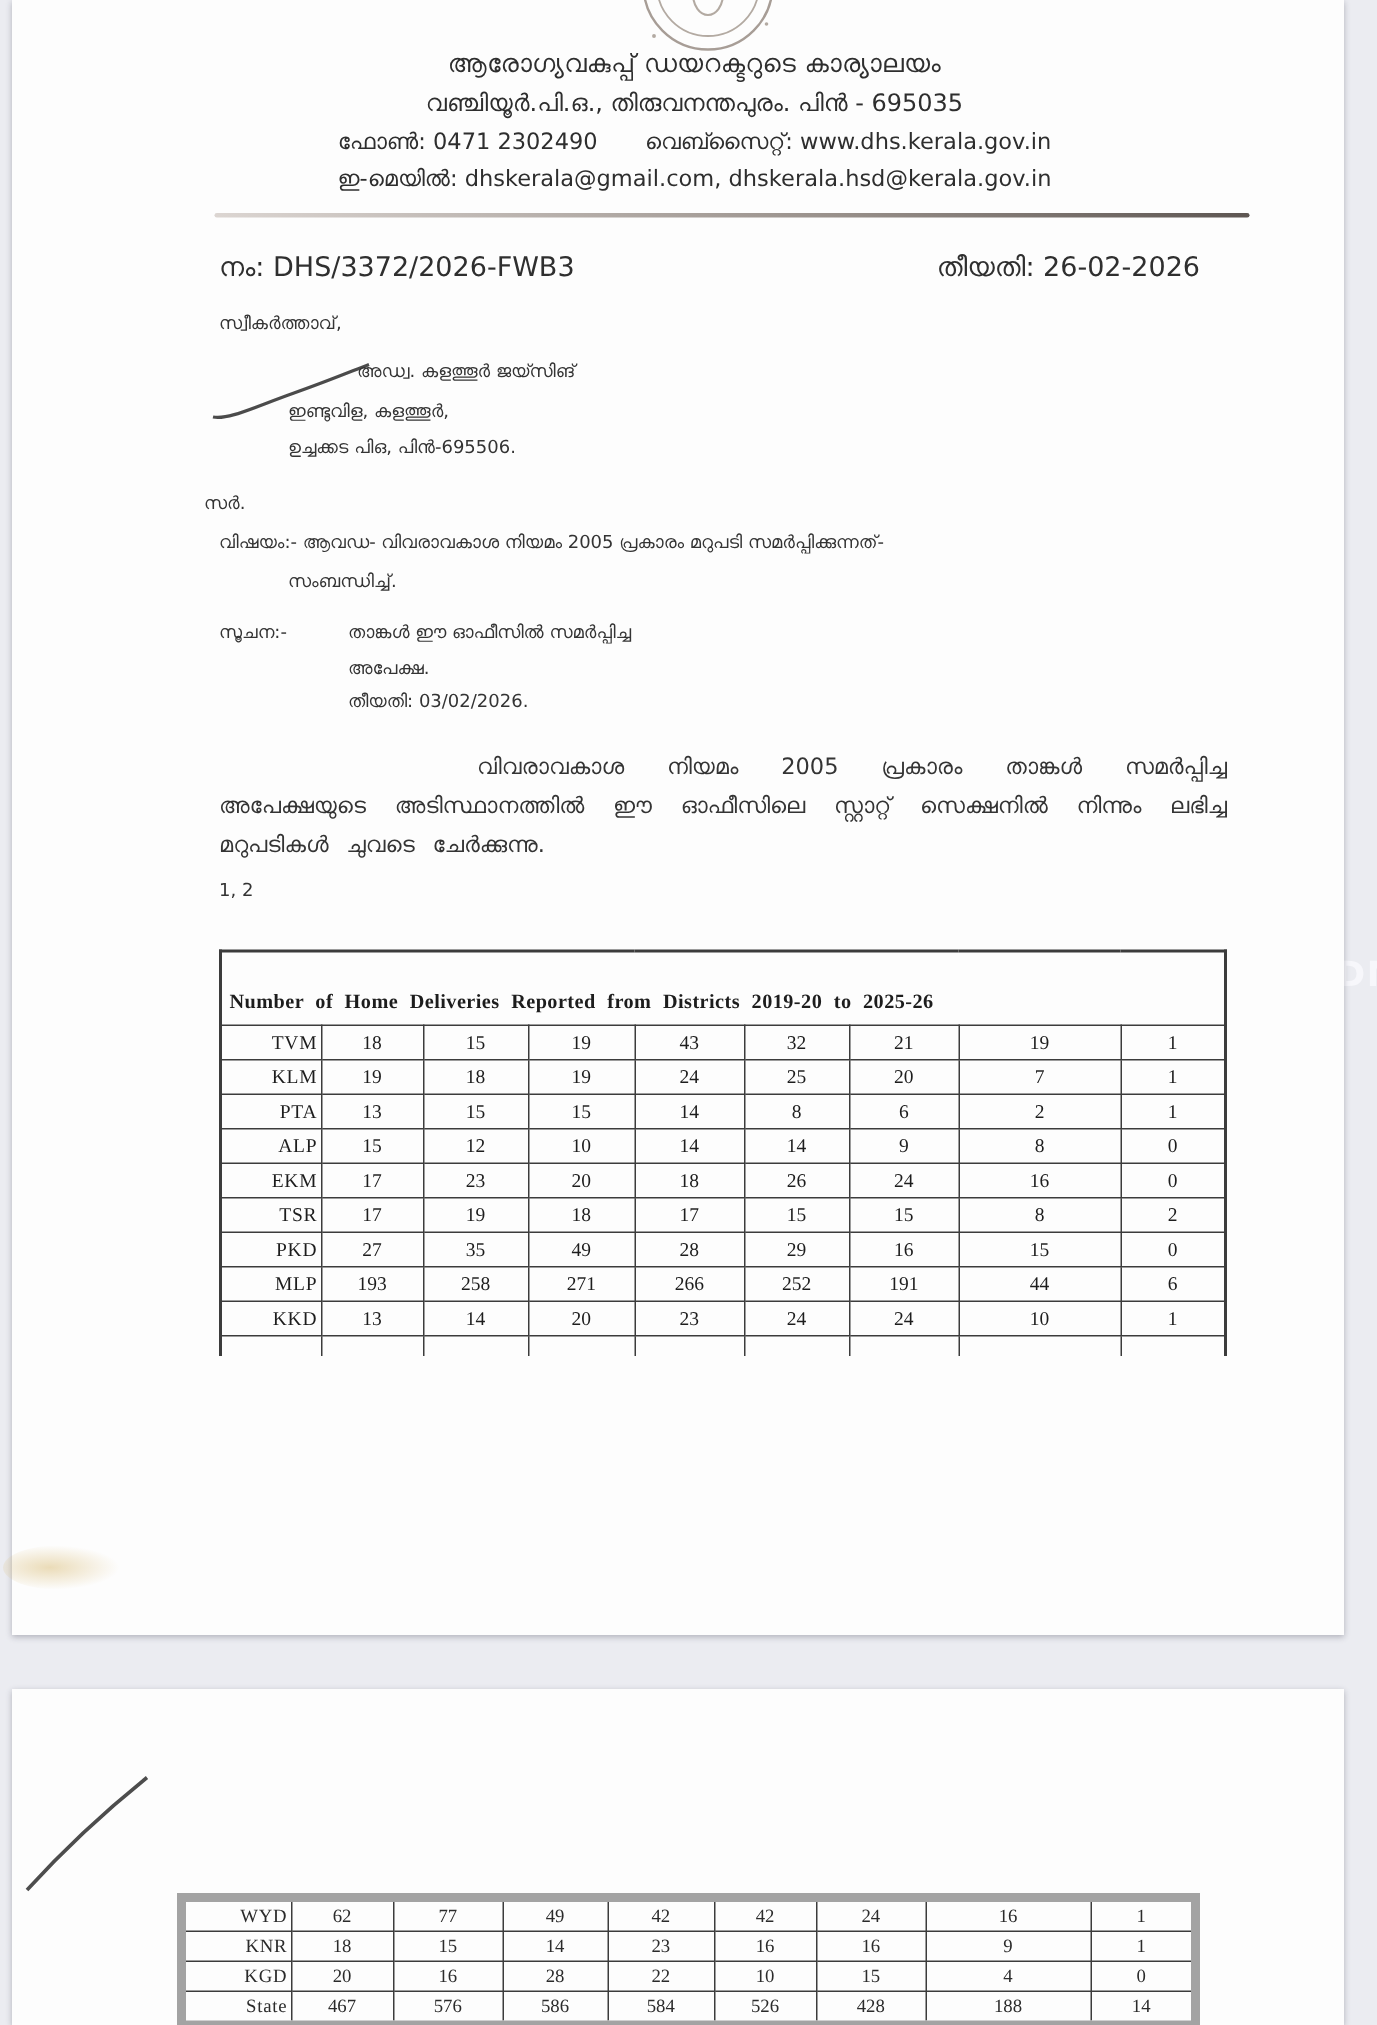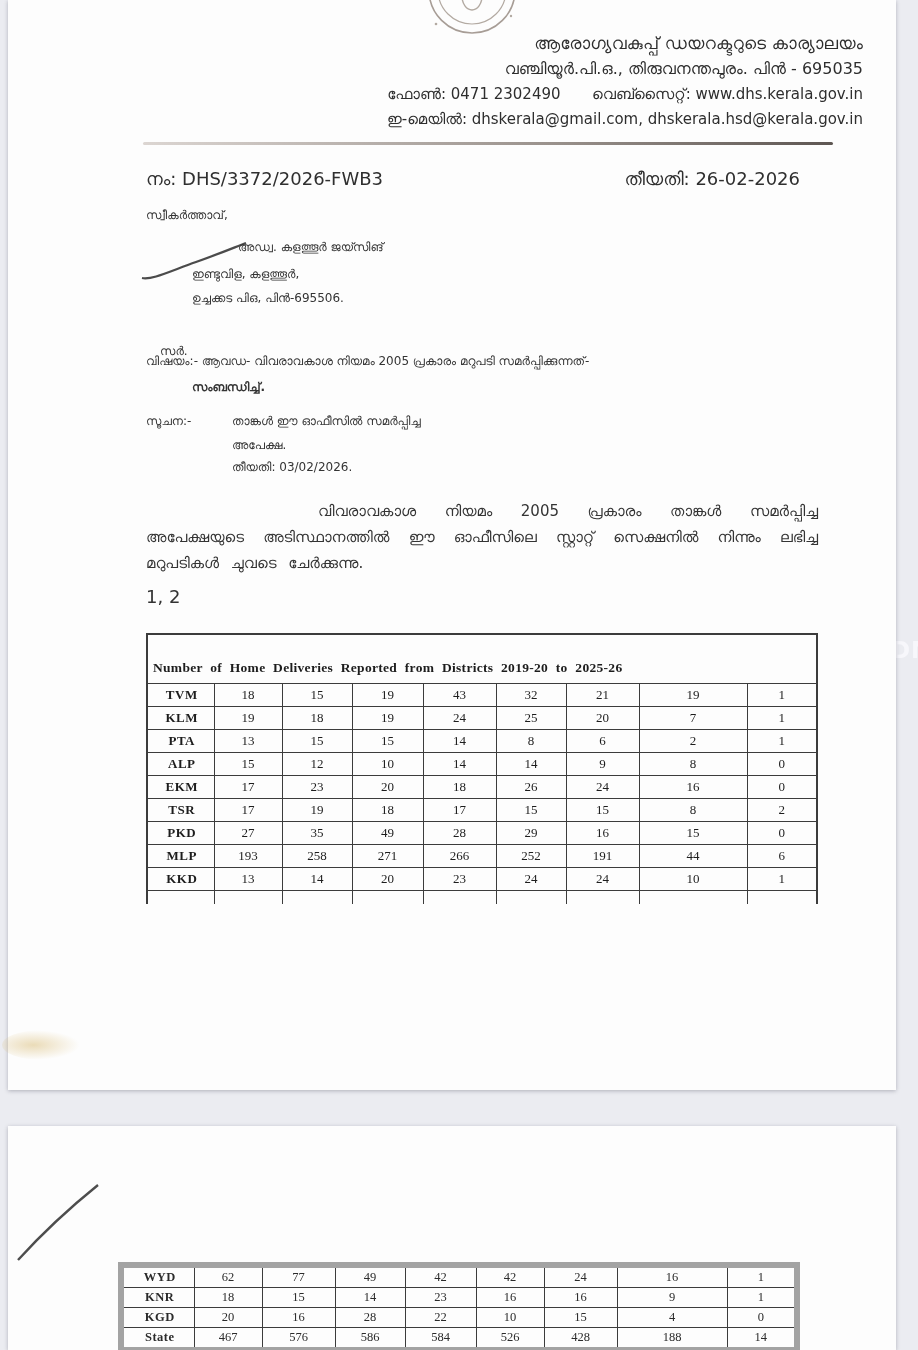--- a/index.html
+++ b/index.html
@@ -24,21 +24,21 @@
             color:#343434;text-align:justify;text-indent:172px;word-spacing:7px;white-space:normal;}
   
   table{border-collapse:collapse;table-layout:fixed;font-family:"Liberation Serif",serif;color:#1d1d1d;}
   #t1{position:absolute;left:138px;top:633px;width:670px;border:2px solid #3c3c3c;border-bottom:none;}
   #t2{position:absolute;left:110px;top:136px;width:676px;border:6px solid #a3a3a3;}
   td{border:1px solid #3c3c3c;font-size:13px;text-align:center;padding:0 2px;overflow:hidden;}
   .title-cell{font-weight:bold;height:21px;font-size:13.5px;word-spacing:4px;letter-spacing:.3px;}
   #t1 thead td{font-weight:bold;height:44px;vertical-align:bottom;padding-bottom:4px;line-height:1.55;white-space:normal;}
   #t1 thead td:first-child{text-align:left;padding-left:5px;}
   #t1 tbody td{height:22px;font-weight:500;}
-  #t1 tbody td:first-child, #t2 tbody td:first-child{text-align:center;padding-left:4px;font-weight:700;letter-spacing:.5px;}
+  #t1 tbody td:first-child, #t2 tbody td:first-child{text-align:right;padding-left:4px;font-weight:400;letter-spacing:.5px;}
   #t1 tbody.partial td{border-bottom:none;height:13px;}
   #t2 tbody td{height:19px;font-size:12.5px;color:#2b2b2b;}
   
   .gutter-text{position:absolute;left:891px;top:637px;z-index:0;font-size:23px;font-weight:bold;
                color:#f7f7fb;letter-spacing:1px;}
   .stain{position:absolute;left:-6px;top:1030px;width:78px;height:30px;border-radius:50%;
          background:radial-gradient(ellipse at 40% 50%,rgba(216,186,115,.5),rgba(216,186,115,0) 70%);}
   svg{display:block;}
 </style>
 </head>
@@ -51,21 +51,21 @@
   <div class="page" id="page1">
 
     <svg class="abs" style="left:408px;top:0;" width="115" height="42" viewBox="0 0 115 42">
       <circle cx="56" cy="-10" r="43" fill="none" stroke="#a79d96" stroke-width="1.6"></circle>
       <circle cx="56" cy="-10" r="34" fill="none" stroke="#b3aaa2" stroke-width="1.2"></circle>
       <ellipse cx="56" cy="-4" rx="10" ry="14" fill="none" stroke="#b3aaa2" stroke-width="1.4"></ellipse>
       <circle cx="20" cy="24" r="1.3" fill="#b3aaa2"></circle>
       <circle cx="95" cy="16" r="1.2" fill="#b3aaa2"></circle>
     </svg>
 
-    <div class="abs letterhead" style="white-space:normal;text-align:right;">
+    <div class="abs letterhead" style="white-space:normal;">
       <div class="lh1">ആരോഗ്യവകുപ്പ് ഡയറക്ടറുടെ കാര്യാലയം</div>
       <div class="lh2">വഞ്ചിയൂർ.പി.ഒ., തിരുവനന്തപുരം. പിൻ - 695035</div>
       <div class="lh3">
         <span>ഫോൺ: 0471 2302490</span>
         <span style="display:inline-block;width:22px;"></span>
         <span>വെബ്സൈറ്റ്: www.dhs.kerala.gov.in</span>
       </div>
       <div class="lh3">ഇ-മെയിൽ: dhskerala@gmail.com, dhskerala.hsd@kerala.gov.in</div>
     </div>
     <div class="lh-rule"></div>
@@ -74,35 +74,35 @@
     <div class="abs refline" style="right:96px;top:168px;">തീയതി: 26-02-2026</div>
 
     <div class="abs mltext" style="left:138px;top:208px;">സ്വീകർത്താവ്,</div>
     <svg class="abs" style="left:130px;top:238px;" width="120" height="45" viewBox="0 0 120 45">
       <path d="M4,40 C14,42 30,34 58,24 C78,17 95,10 108,5" fill="none" stroke="#2c2c2c" stroke-width="2.2" opacity=".85"></path>
     </svg>
     <div class="abs mltext" style="left:184px;top:240px;margin-left:46px;">അഡ്വ. കളത്തൂർ ജയ്സിങ്</div>
     <div class="abs mltext" style="left:184px;top:267px;">ഇണ്ടുവിള, കളത്തൂർ,</div>
     <div class="abs mltext" style="left:184px;top:291px;">ഉച്ചക്കട പിഒ, പിൻ-695506.</div>
 
-    <div class="abs mltext" style="left:152px;top:328px;margin-top:16px;">സർ.</div>
+    <div class="abs mltext" style="left:128px;top:328px;">സർ.</div>
     <div class="abs mltext" style="left:138px;top:354px;">
       <span>വിഷയം:-</span>
       <span>ആവഡ- വിവരാവകാശ നിയമം 2005 പ്രകാരം മറുപടി സമർപ്പിക്കുന്നത്-</span>
     </div>
-    <div class="abs mltext" style="left:184px;top:380px;font-weight:bold;">സംബന്ധിച്ച്.</div>
+    <div class="abs mltext" style="left:184px;top:380px;">സംബന്ധിച്ച്.</div>
 
     <div class="abs mltext" style="left:138px;top:414px;">സൂചന:-</div>
     <div class="abs mltext" style="left:224px;top:414px;">താങ്കൾ ഈ ഓഫീസിൽ സമർപ്പിച്ച</div>
     <div class="abs mltext" style="left:224px;top:438px;">അപേക്ഷ.</div>
     <div class="abs mltext" style="left:224px;top:460px;">തീയതി: 03/02/2026.</div>
 
     <div class="body-par">വിവരാവകാശ നിയമം 2005 പ്രകാരം താങ്കൾ സമർപ്പിച്ച അപേക്ഷയുടെ അടിസ്ഥാനത്തിൽ ഈ ഓഫീസിലെ സ്റ്റാറ്റ് സെക്ഷനിൽ നിന്നും ലഭിച്ച മറുപടികൾ ചുവടെ ചേർക്കുന്നു.</div>
 
-    <div class="abs" style="left:138px;top:586px;font-size:18px;color:#333;">1, 2</div>
+    <div class="abs" style="left:138px;top:586px;font-size:12px;color:#333;">1, 2</div>
 
     <table id="t1">
       <colgroup>
         <col style="width:67px">
           <col style="width:68px">
           <col style="width:70px">
           <col style="width:71px">
         <col style="width:73px">
           <col style="width:70px">
           <col style="width:73px">

